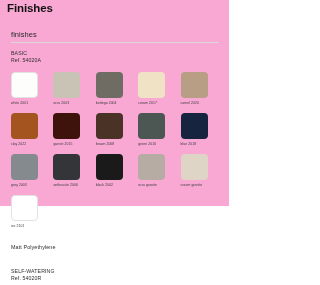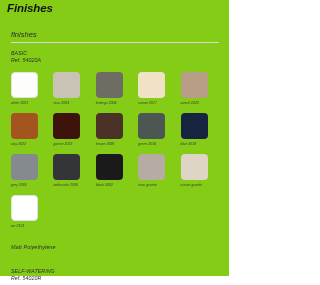--- a/index.html
+++ b/index.html
@@ -11,24 +11,23 @@
     width: 229px;
     height: 285px;
     overflow: hidden;
     font-family: "Liberation Sans", sans-serif;
     color: #1c1c1c;
     -webkit-font-smoothing: antialiased;
   }
   .page {
     position: relative;
     width: 229px;
-    height: 276px;
-    background: #84cc16;
+    height: 206px;
+    background: #f9a8d4;
     box-sizing: border-box;
-    font-style: italic;
   }
 
   
   .doc-title {
     position: absolute;
     left: 7px;
     top: 2px;
     font-size: 11.5px;
     font-weight: bold;
     letter-spacing: -0.1px;

